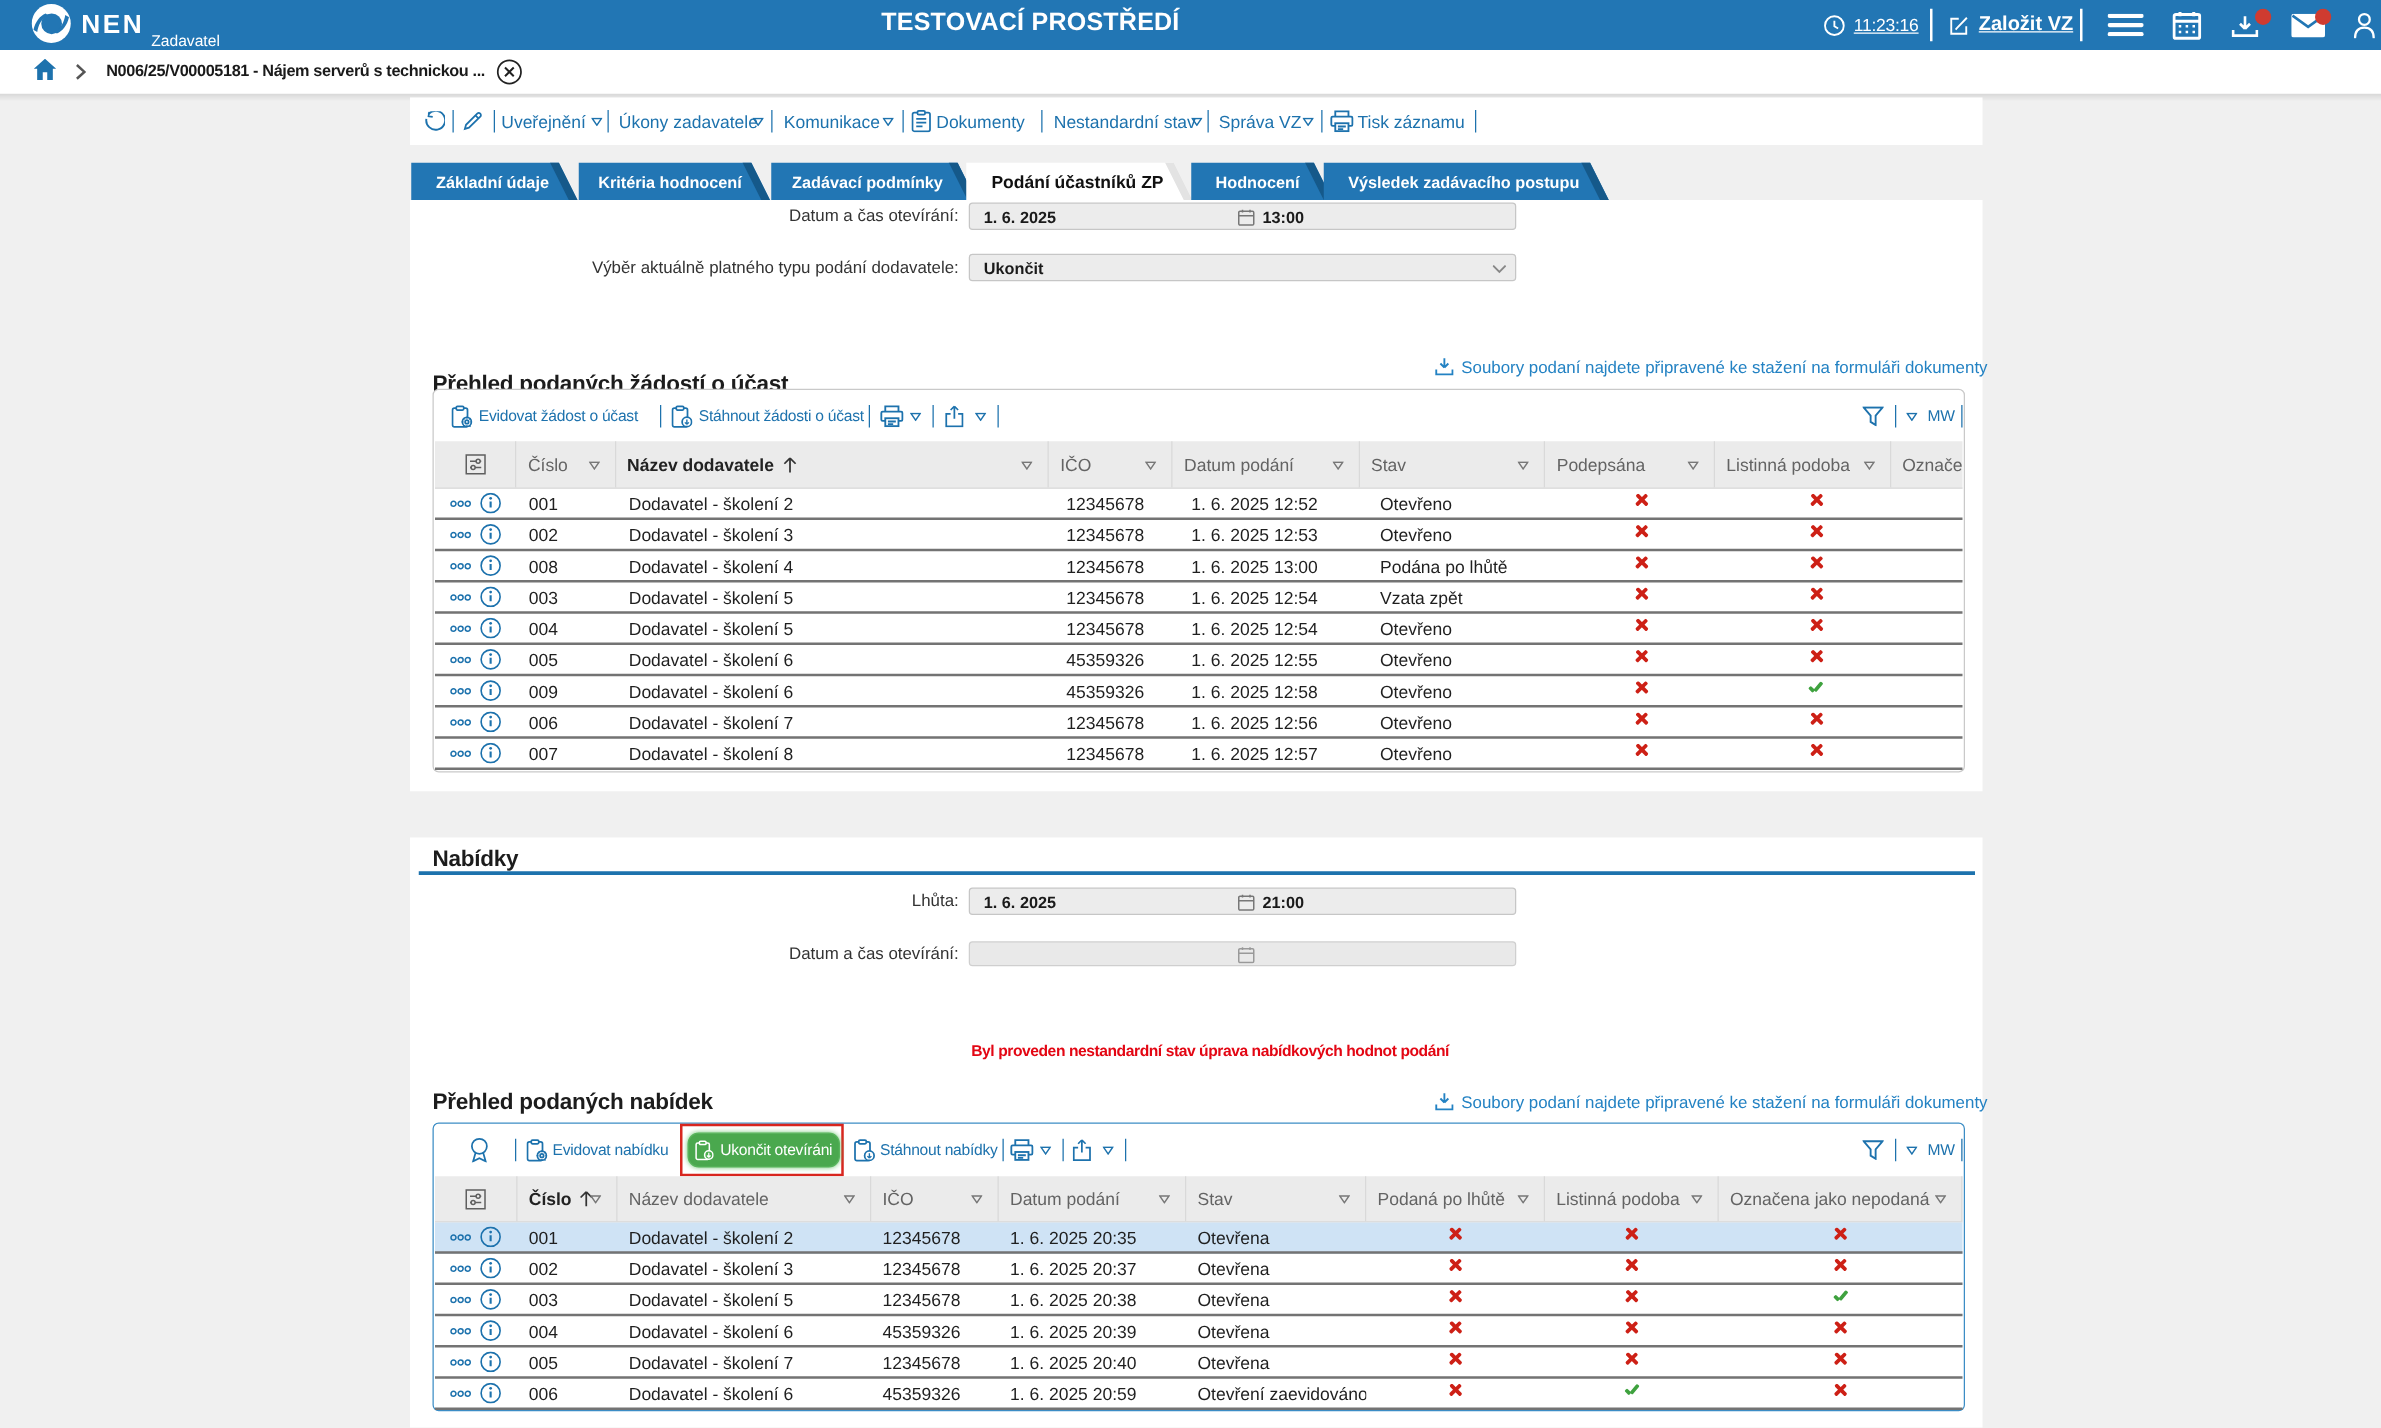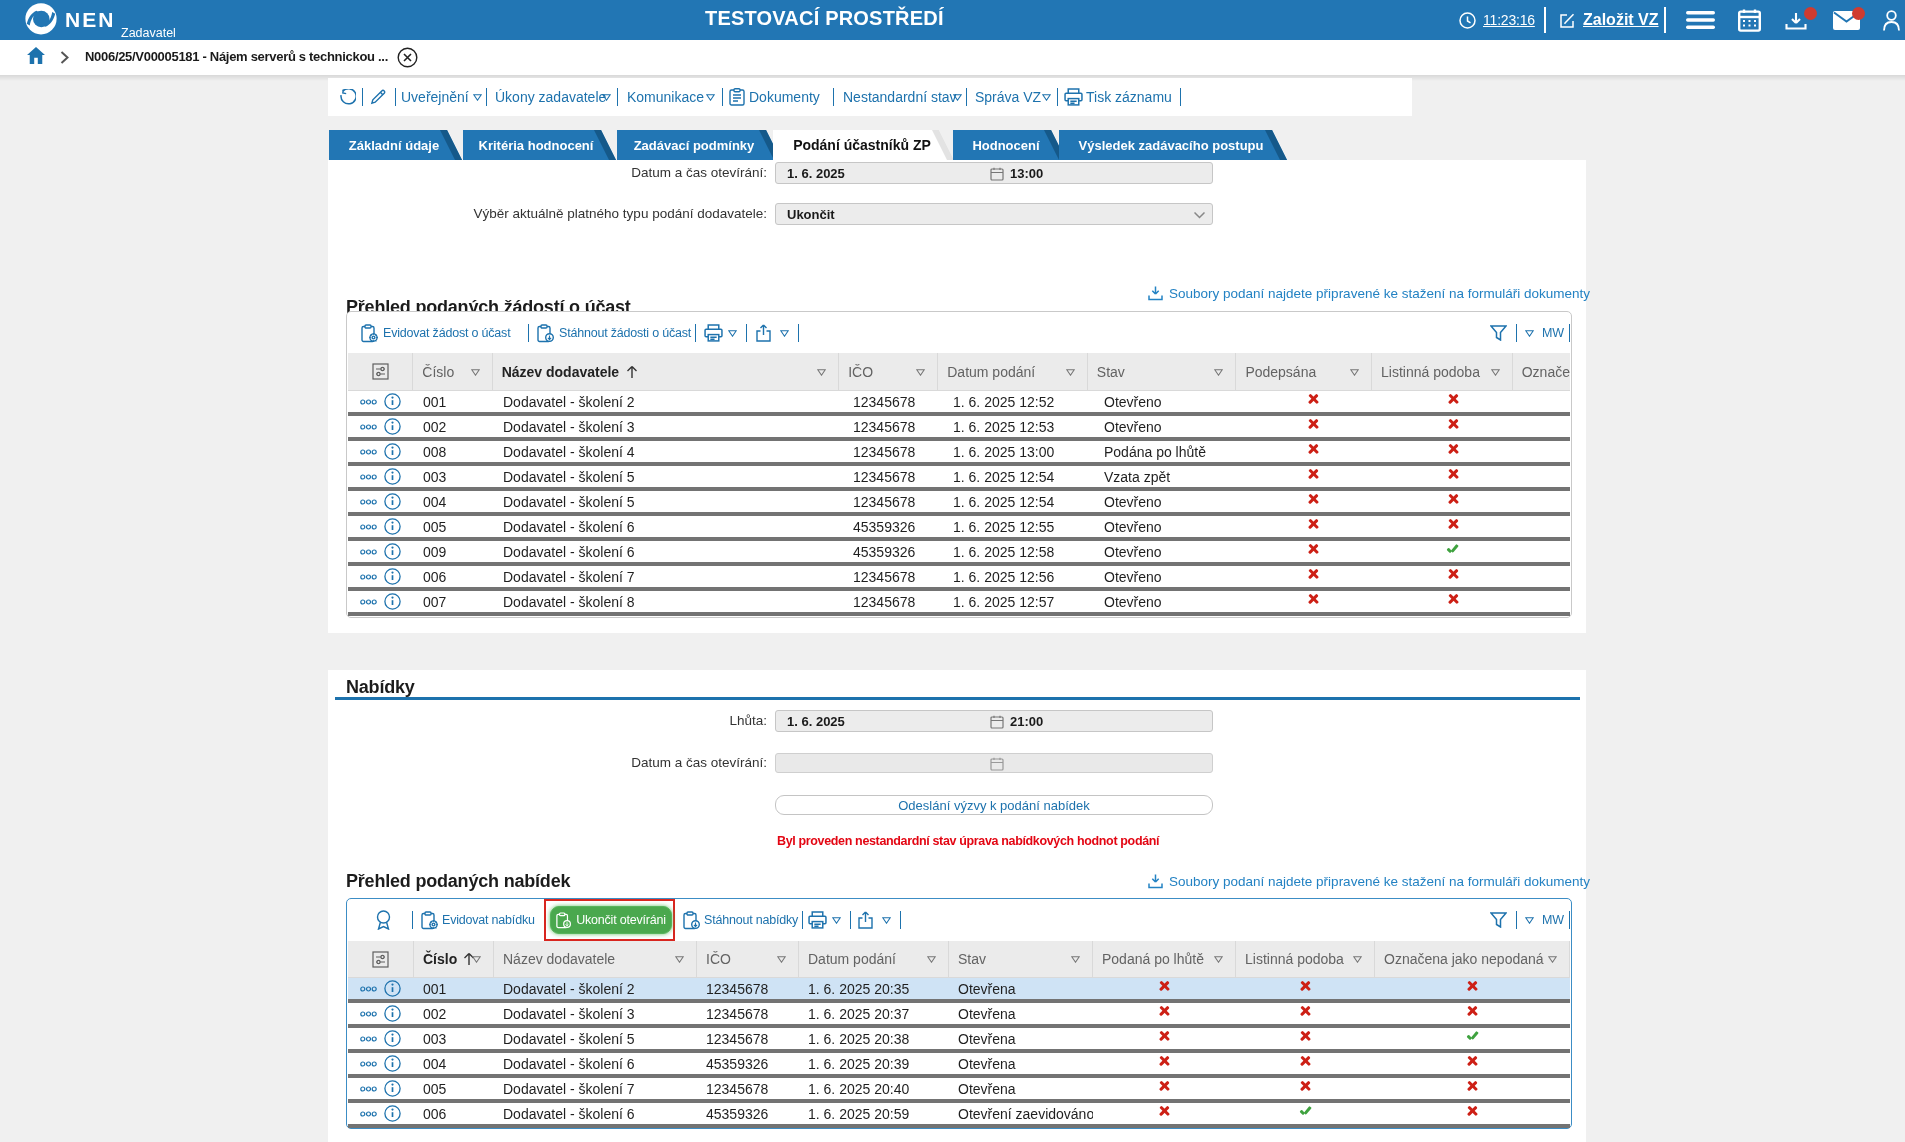--- a/index.html
+++ b/index.html
@@ -14,42 +14,42 @@
   #nen { position:absolute; left:65px; top:8px; color:#fff; font-size:21px; font-weight:bold; letter-spacing:2px; }
   #zad { position:absolute; left:121px; top:26px; color:#fff; font-size:12.5px; }
   .hicon { position:absolute; top:0; height:40px; display:flex; align-items:center; color:#fff;text-decoration:underline; }
 
   
   #bc { position:absolute; left:0; top:40px; width:1905px; height:35px; background:#fff; }
   #bcsh { position:absolute; left:0; top:75px; width:1905px; height:6px; background:linear-gradient(to bottom, rgba(0,0,0,0.10), rgba(0,0,0,0)); }
   #bct { position:absolute; left:85px; top:9px; font-size:13px; font-weight:bold; color:#1a1a1a; letter-spacing:-0.3px; }
 
   
-  #tb { position:absolute; left:328px; top:78px; width:1084px; height:38px; background:#fff; font-size:14px; color:#1d72ad; }
+  #tb { position:absolute; left:328px; top:78px; width:1258px; height:38px; background:#fff; font-size:14px; color:#1d72ad; }
   #tb .ti { position:absolute; top:0; height:38px; display:flex; align-items:center; }
   #tb .vbar { position:absolute; top:10px; width:1px; height:18px; background:#1d72ad; }
 
   
   #sec1 { position:absolute; left:328px; top:160px; width:1258px; height:473px; background:#fff; }
   #sec2 { position:absolute; left:328px; top:670px; width:1258px; height:472px; background:#fff; }
 
   .lbl { position:absolute; font-size:13.5px; color:#333; text-align:right; white-space:nowrap; width:420px; left:19px; }
   .fld { position:absolute; background:#ececec; border:1px solid #c6c6c6; border-radius:3px; font-size:13px; font-weight:bold; color:#1a1a1a; }
   .h2 { position:absolute; font-size:18px; font-weight:bold; color:#1c1c1c; letter-spacing:-0.2px; }
   .dllink { position:absolute; font-size:13.5px; color:#2382c3; white-space:nowrap; }
 
   
   .tpanel { position:absolute; background:#fff; border:1px solid #c9c9c9; border-radius:5px; }
   .ttb { position:absolute; left:1px; top:1px; right:1px; height:40px; font-size:12.5px; letter-spacing:-0.2px; color:#1d72ad; white-space:nowrap; }
   .ttb .ti { position:absolute; top:0; height:40px; display:flex; align-items:center; }
   .ttb .vbar { position:absolute; top:11px; width:1px; height:18px; background:#1d72ad; }
   .thead { position:absolute; left:1px; right:1px; display:flex; background:#ebebeb; border-bottom:1px solid #d9d9d9; color:#636363; font-size:14px; }
   .th { position:relative; display:flex; align-items:center; border-right:1px solid #d9d9d9; padding-left:9px; }
   .th .flt { position:absolute; right:12px; top:50%; margin-top:-3px; line-height:0; }
-  .trow { display:flex; height:25px; align-items:center; font-size:14px; color:#1f1f1f; border-bottom:4px solid #737373; }
+  .trow { display:flex; height:25px; align-items:center; font-size:14px; color:#1f1f1f; border-bottom:2px solid #737373; }
   .td { padding-left:9px; overflow:hidden; white-space:nowrap; }
   .cx { text-align:center; padding:0; }
   .xm { position:relative; display:inline-block; width:10px; height:10px; vertical-align:middle; margin-top:-8px; }
   .xm::before, .xm::after { content:''; position:absolute; left:3.6px; top:-0.5px; width:2.9px; height:11.5px; background:#cd2016; border-radius:1.2px; }
   .xm::before { transform:rotate(45deg); }
   .xm::after { transform:rotate(-45deg); }
   .v { position:relative; display:inline-block; width:12px; height:11px; vertical-align:middle; margin-top:-8px; }
   .v::before { content:''; position:absolute; left:0.2px; top:5.6px; width:5px; height:2.5px; background:#3fa23f; transform:rotate(45deg); border-radius:1px; }
   .v::after { content:''; position:absolute; left:3.4px; top:4.1px; width:9px; height:2.5px; background:#3fa23f; transform:rotate(-50deg); border-radius:1px; }
 
@@ -599,21 +599,20 @@
     </svg>
     <span class="abs" style="left:234px;top:3px">21:00</span>
   </div>
   <div class="lbl" style="top:85px">Datum a čas otevírání:</div>
   <div class="fld" style="left:447px;top:83px;width:438px;height:20px;background:#e9e9e9;border-color:#cfcfcf">
     <svg class="abs" style="left:214px;top:3px" width="14" height="14" viewBox="0 0 14 14" fill="none" stroke="#999" stroke-width="1.2">
       <rect x="1" y="2" width="12" height="11" rx="1"></rect>
         <path d="M1 5.5 H13 M4 0.8 V3 M10 0.8 V3"></path>
     </svg>
   </div>
-  <div class="abs" style="left:447px;top:125px;width:438px;height:20px;background:#fff;border:1px solid #c4c4c4;border-radius:9px;color:#1d72ad;font-size:13px;text-align:center;line-height:19px">Odeslání výzvy k podání nabídek</div>
   <div class="abs" style="left:449px;top:164px;font-size:12.5px;letter-spacing:-0.35px;font-weight:bold;color:#e30613">Byl proveden nestandardní stav úprava nabídkových hodnot podání</div>
 
   <div class="h2" style="left:18px;top:201px">Přehled podaných nabídek</div>
   <div class="dllink" style="left:820px;top:204px">
     <svg style="display:inline-block;vertical-align:-3px;margin-right:6px" width="15" height="15" viewBox="0 0 15 15" fill="none" stroke="#2382c3" stroke-width="1.5">
       <path d="M7.5 0.5 V8 M7.5 8 l-3.2 -3.2 M7.5 8 l3.2 -3.2"></path>
       <path d="M1 9.5 v4 h13 v-4"></path>
     </svg>Soubory podaní najdete připravené ke stažení na formuláři dokumenty</div>
 
   <div class="tpanel" id="t2" style="left:18px;top:228px;width:1226px;height:231px;border-color:#3c8dc5">

